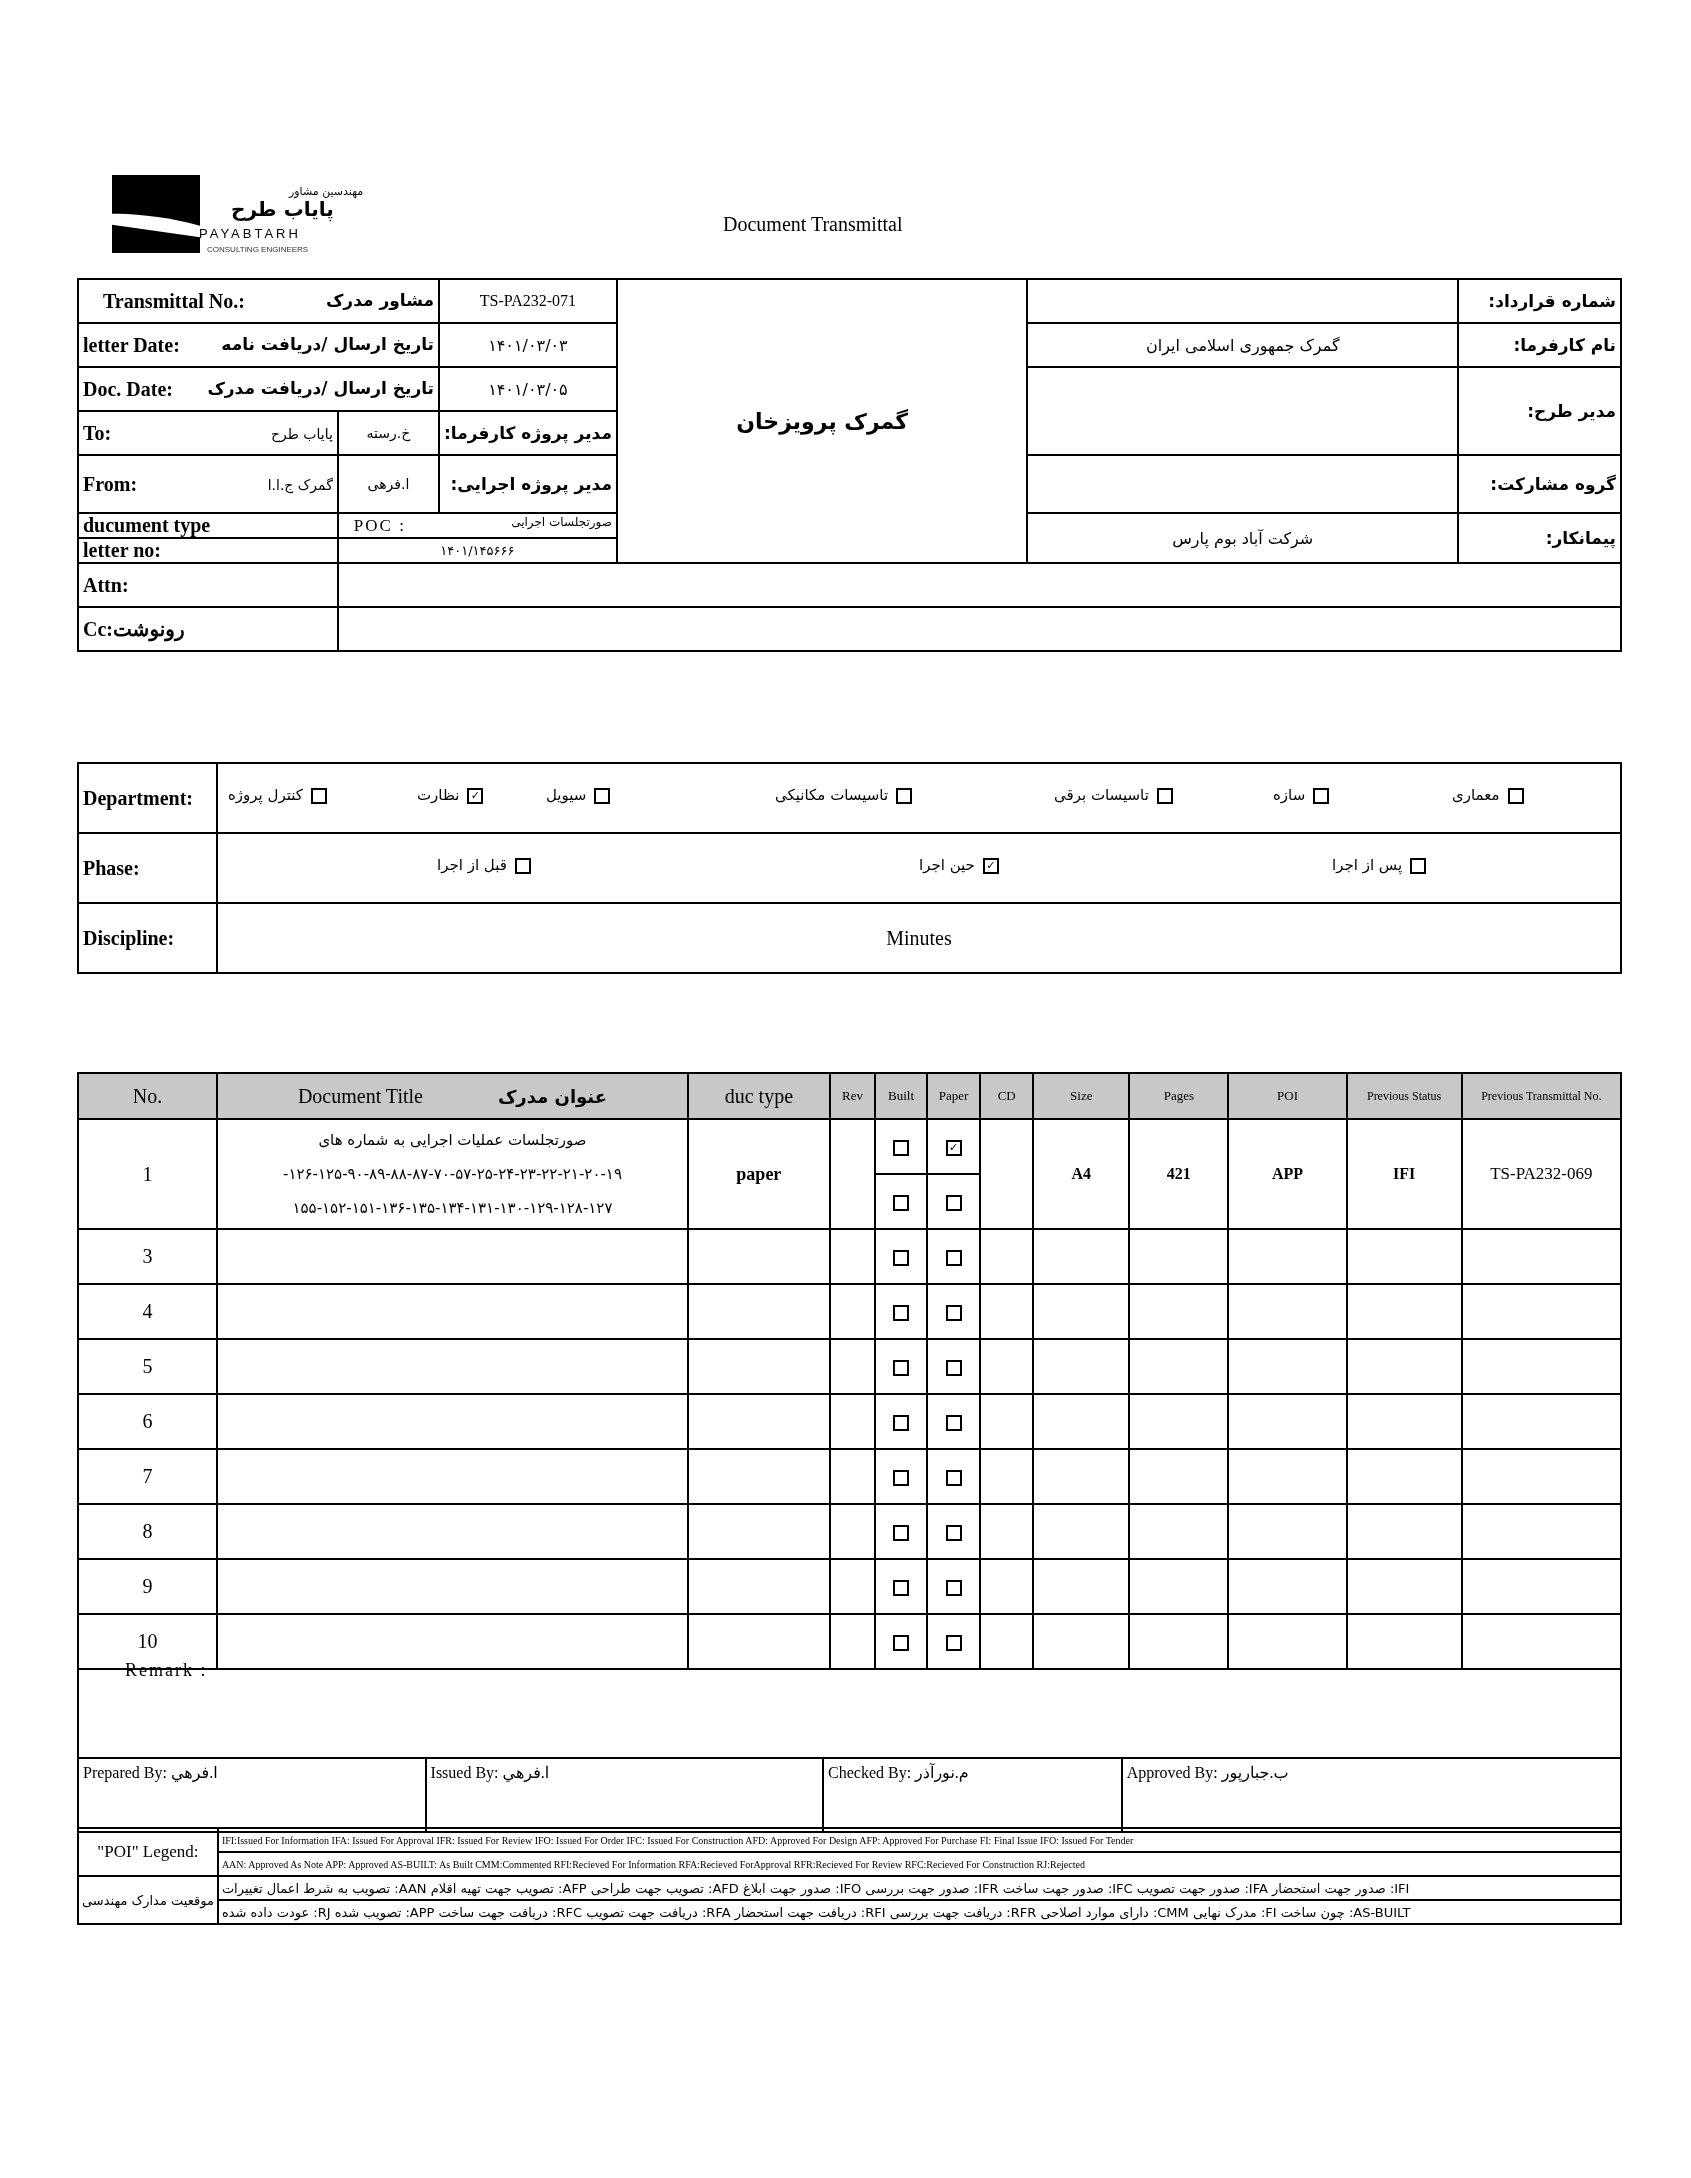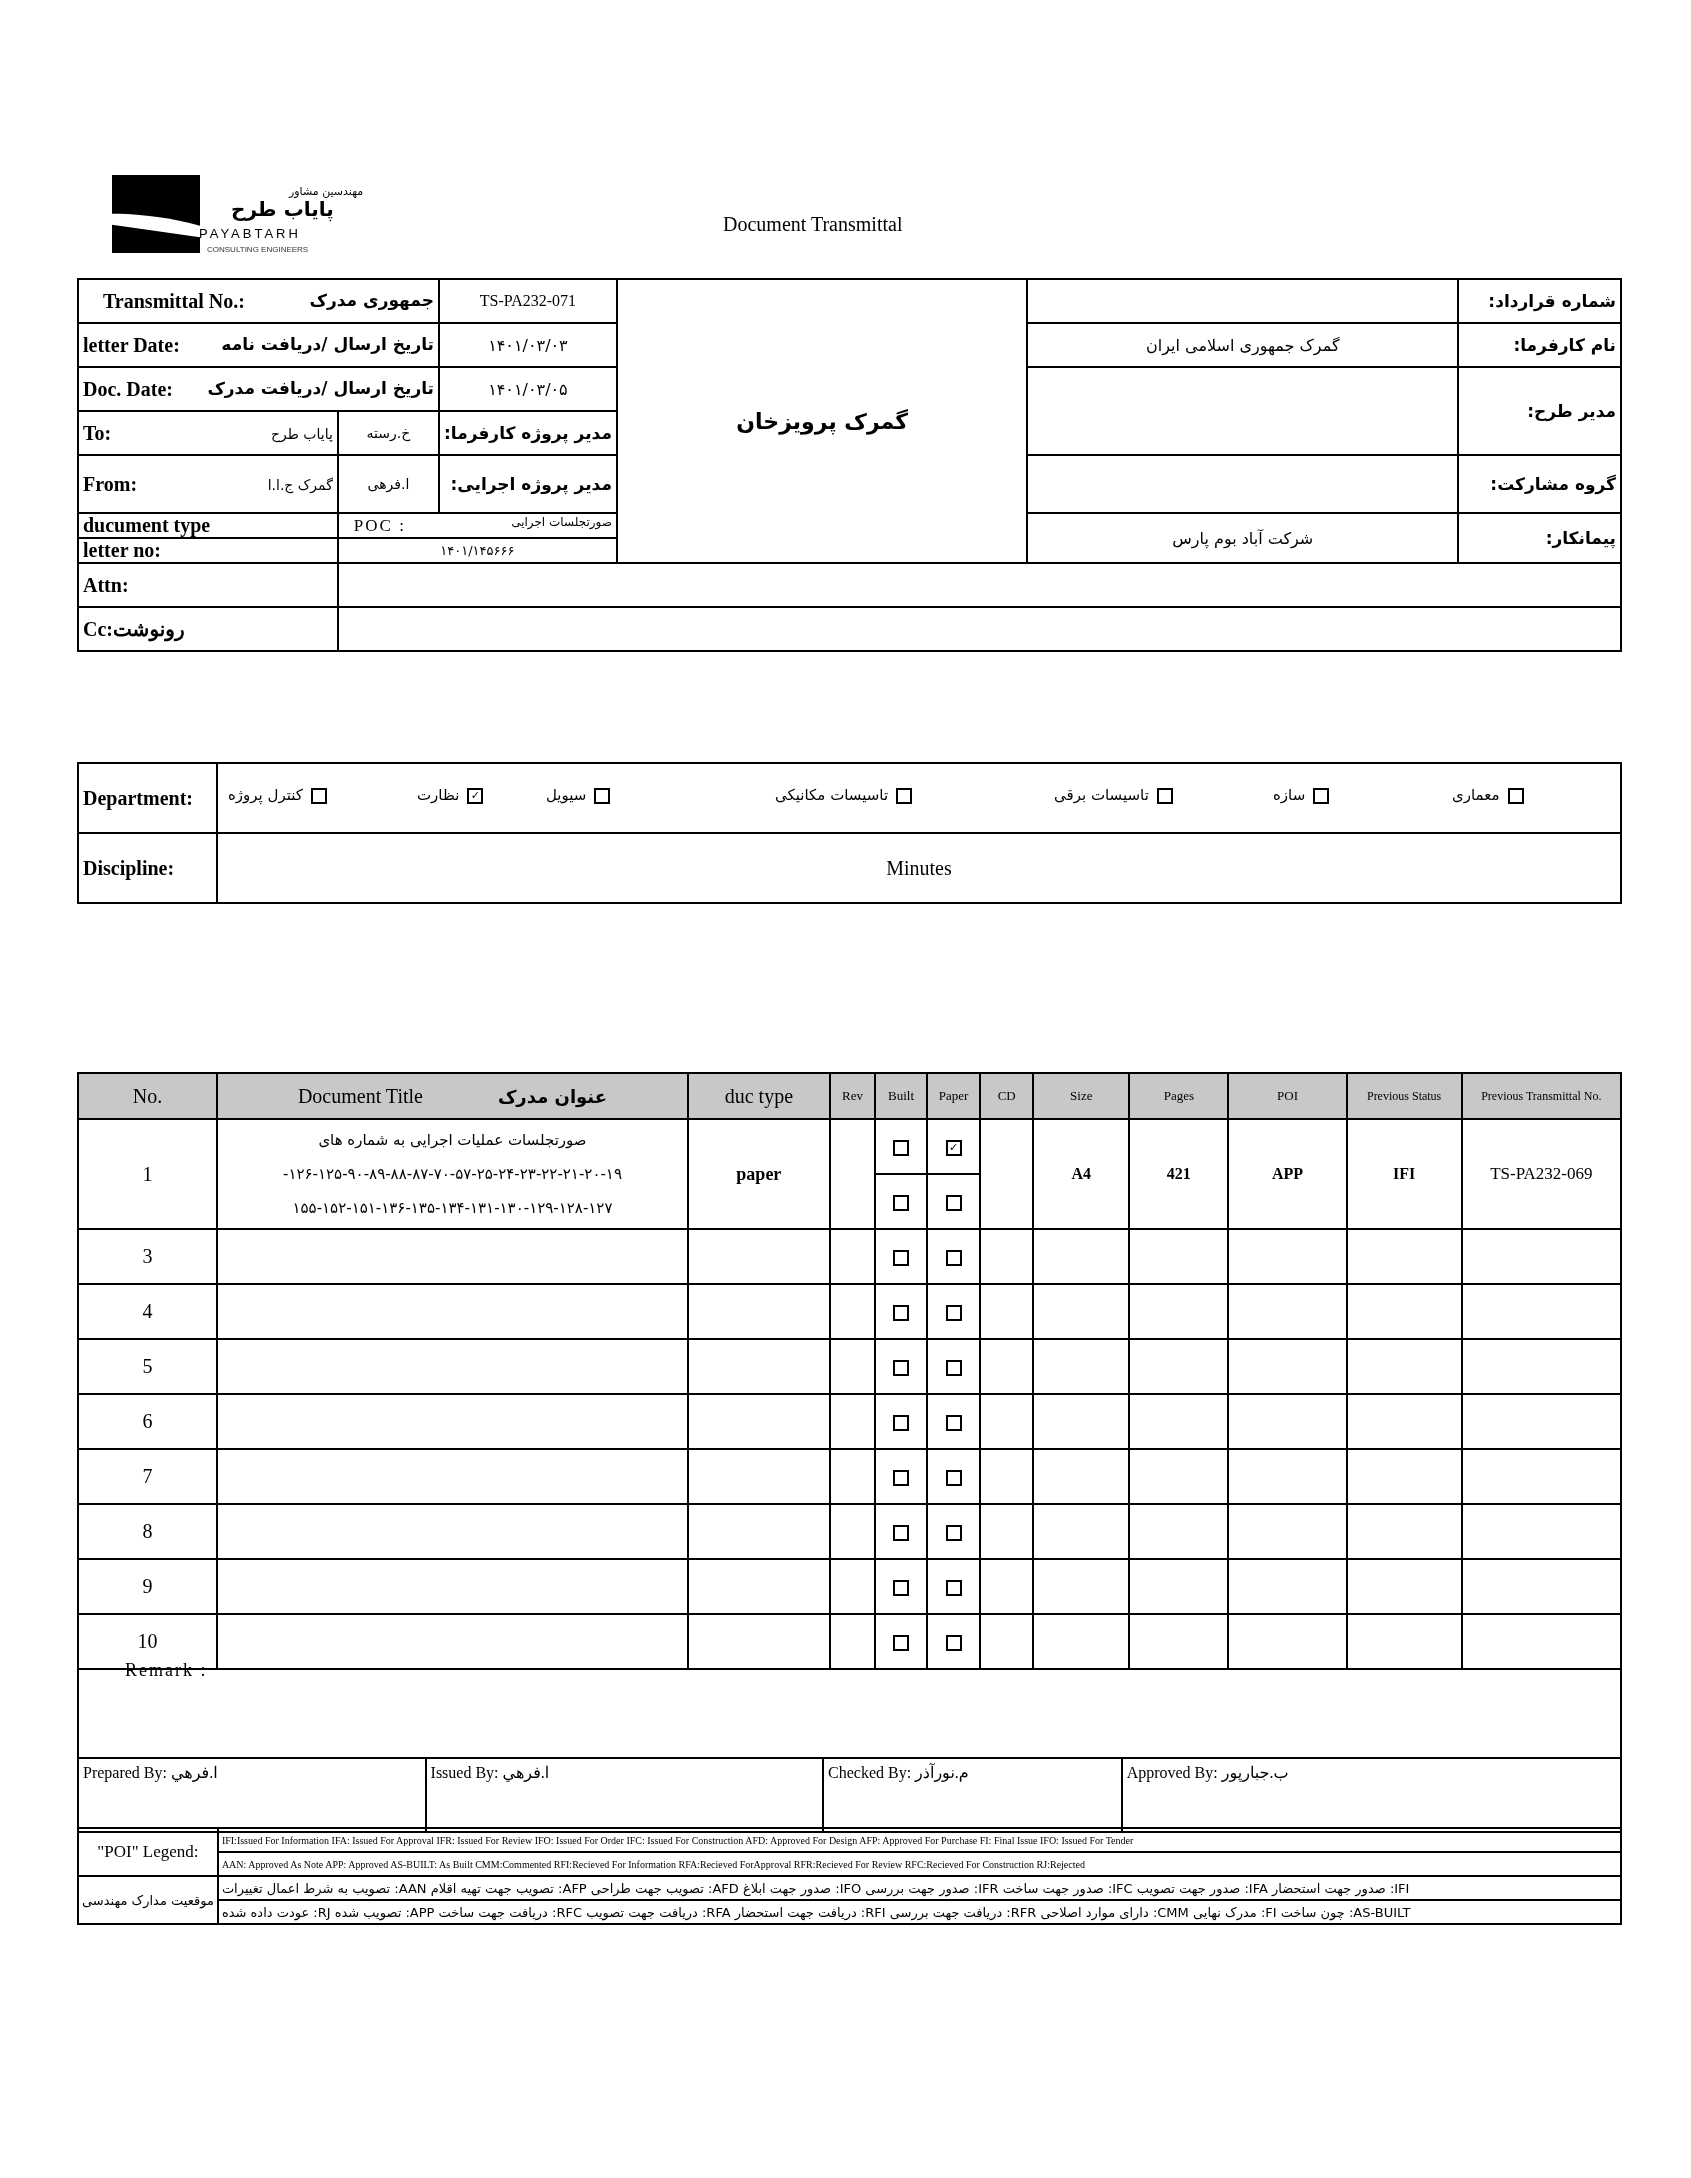--- a/index.html
+++ b/index.html
@@ -71,21 +71,21 @@
       <col style="width:100px">
       <col style="width:176px">
       <col style="width:406px">
       <col style="width:426px">
       <col style="width:161px">
   </colgroup>
   <tbody>
       <tr>
     <td colspan="2">
       <span class="lbl-en" style="margin-left:20px">Transmittal No.:</span>
-      <span class="lbl-fa rtl" style="float:right">جمهوری مدرک</span>
+      <span class="lbl-fa rtl" style="float:right">مشاور مدرک</span>
     </td>
     <td class="val">TS-PA232-071</td>
     <td rowspan="7" class="center-title rtl">گمرک پرویزخان</td>
     <td class="val rtl"></td>
     <td class="lbl-fa rtl">شماره قرارداد:</td>
   </tr>
   <tr>
     <td colspan="2">
       <span class="lbl-en">letter Date:</span>
       <span class="lbl-fa rtl" style="float:right">تاریخ ارسال /دریافت نامه</span>
@@ -151,20 +151,30 @@
     <td class="lbl">Department:</td>
     <td style="position:relative">
       <div id="dept-opts">
             <div class="opt rtl" style="left: 1234px; top: 22px;"><span class="cb"></span><span>معماری</span></div>
             <div class="opt rtl" style="left: 1055px; top: 22px;"><span class="cb"></span><span>سازه</span></div>
             <div class="opt rtl" style="left: 836px; top: 22px;"><span class="cb"></span><span>تاسیسات برقی</span></div>
             <div class="opt rtl" style="left: 557px; top: 22px;"><span class="cb"></span><span>تاسیسات مکانیکی</span></div>
             <div class="opt rtl" style="left: 328px; top: 22px;"><span class="cb"></span><span>سیویل</span></div>
             <div class="opt rtl" style="left: 199px; top: 22px;"><span class="cb">✓</span><span>نظارت</span></div>
             <div class="opt rtl" style="left: 10px; top: 22px;"><span class="cb"></span><span>کنترل پروژه</span></div>
+          </div>
+    </td>
+  </tr>
+  <tr>
+    <td class="lbl">Phase:</td>
+    <td style="position:relative">
+      <div id="phase-opts">
+            <div class="opt rtl" style="left: 1114px; top: 22px;"><span class="cb"></span><span>پس از اجرا</span></div>
+            <div class="opt rtl" style="left: 701px; top: 22px;"><span class="cb">✓</span><span>حین اجرا</span></div>
+            <div class="opt rtl" style="left: 219px; top: 22px;"><span class="cb"></span><span>قبل از اجرا</span></div>
           </div>
     </td>
   </tr>
   <tr>
     <td class="lbl">Discipline:</td>
     <td style="text-align:center">Minutes</td>
   </tr>
 </tbody>
   </table>
 

